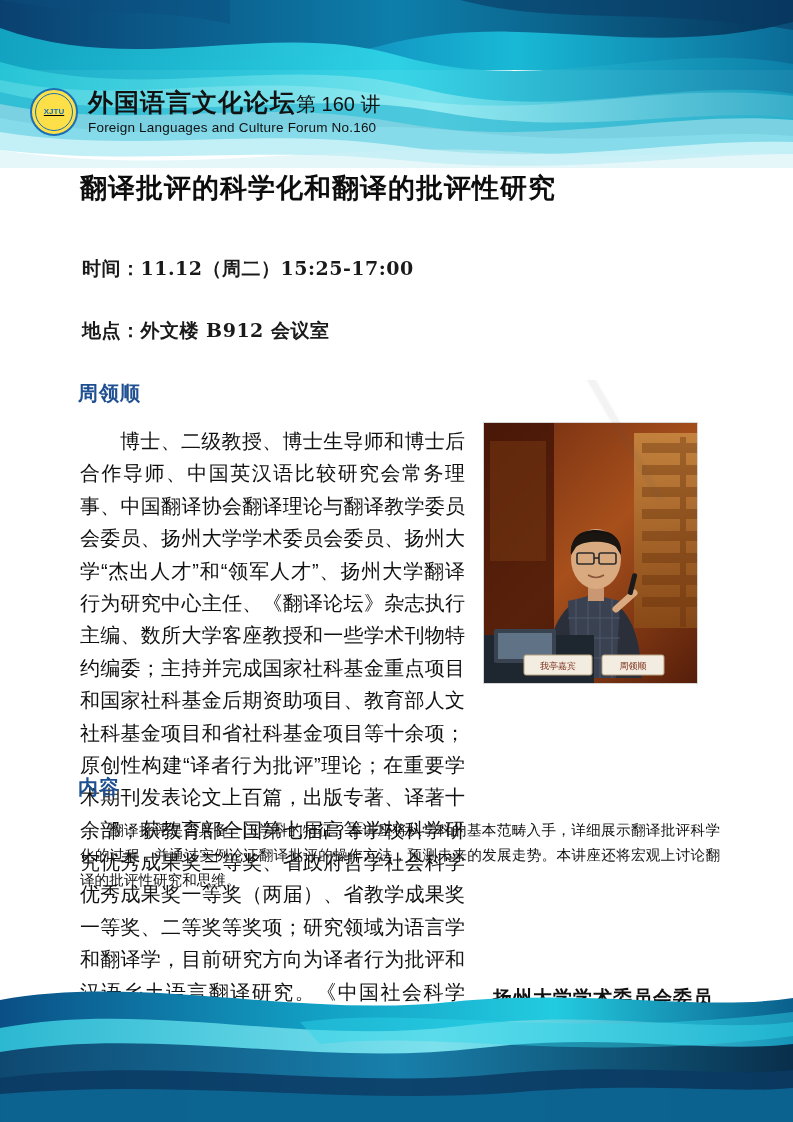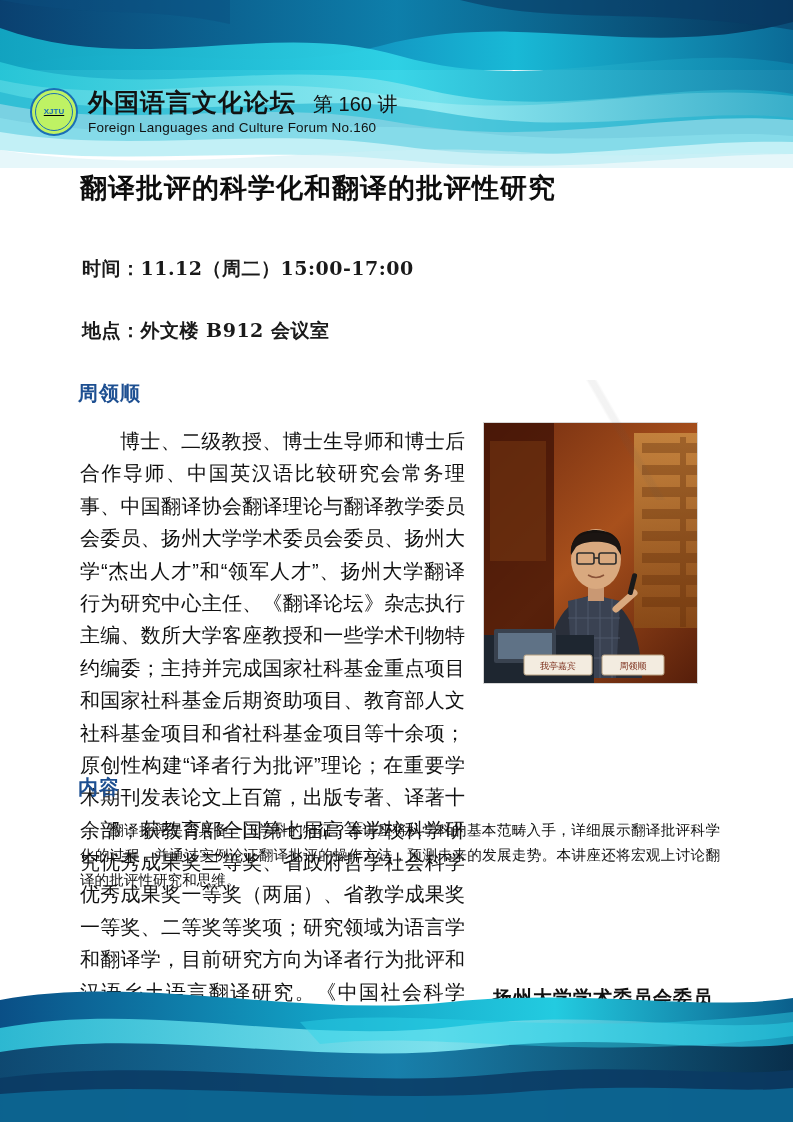--- a/index.html
+++ b/index.html
@@ -40,21 +40,21 @@
     left: 30px;
     display: flex;
     align-items: center;
     gap: 10px;
   }
   .logo {
     width: 48px;
     height: 48px;
     border-radius: 50%;
     border: 2px solid #1a6fb5;
-    background: #bef264;
+    background: #fde047;
     display: flex;
     align-items: center;
     justify-content: center;
     flex: 0 0 auto;
     box-sizing: border-box;
     text-decoration: underline;
   }
   .logo-inner {
     width: 38px;
     height: 38px;
@@ -67,21 +67,21 @@
     font-size: 8px;
     font-weight: bold;
     text-align: center;
     line-height: 1.05;
     box-sizing: border-box;
   }
   .header-text { line-height: 1.15; }
   .header-line1 {
     display: flex;
     align-items: baseline;
-    gap: 17px;
+    gap: 0;
   }
   .title-cn {
     font-size: 25px;
     font-weight: bold;
     color: #121212;
     letter-spacing: 1px;
   }
   .title-no {
     font-size: 20px;
     font-weight: normal;
@@ -255,21 +255,21 @@
       <div class="header-line1">
         <span class="title-cn">外国语言文化论坛</span>
         <span class="title-no">第 160 讲</span>
       </div>
       <div class="title-en">Foreign Languages and Culture Forum No.160</div>
     </div>
   </div>
 
   <div class="main-title">翻译批评的科学化和翻译的批评性研究</div>
 
-  <div class="meta meta-time">时间：11.12（周二）15:00-17:00</div>
+  <div class="meta meta-time">时间：11.12（周二）15:25-17:00</div>
   <div class="meta meta-place">地点：外文楼 B912 会议室</div>
 
   <div class="speaker-name">周领顺</div>
   <div class="bio">博士、二级教授、博士生导师和博士后合作导师、中国英汉语比较研究会常务理事、中国翻译协会翻译理论与翻译教学委员会委员、扬州大学学术委员会委员、扬州大学“杰出人才”和“领军人才”、扬州大学翻译行为研究中心主任、《翻译论坛》杂志执行主编、数所大学客座教授和一些学术刊物特约编委；主持并完成国家社科基金重点项目和国家社科基金后期资助项目、教育部人文社科基金项目和省社科基金项目等十余项；原创性构建“译者行为批评”理论；在重要学术期刊发表论文上百篇，出版专著、译著十余部；获教育部全国第七届高等学校科学研究优秀成果奖三等奖、省政府哲学社会科学优秀成果奖一等奖（两届）、省教学成果奖一等奖、二等奖等奖项；研究领域为语言学和翻译学，目前研究方向为译者行为批评和汉语乡土语言翻译研究。《中国社会科学报》作过人物专访。</div>
 
   <div class="photo-wrap">
     <svg class="photo" width="257" height="260" viewBox="0 0 257 260" preserveAspectRatio="none" aria-hidden="true">
       <defs>
         <linearGradient id="bg" x1="0" y1="0" x2="1" y2="1">
           <stop offset="0%" stop-color="#6e2a10"></stop>

